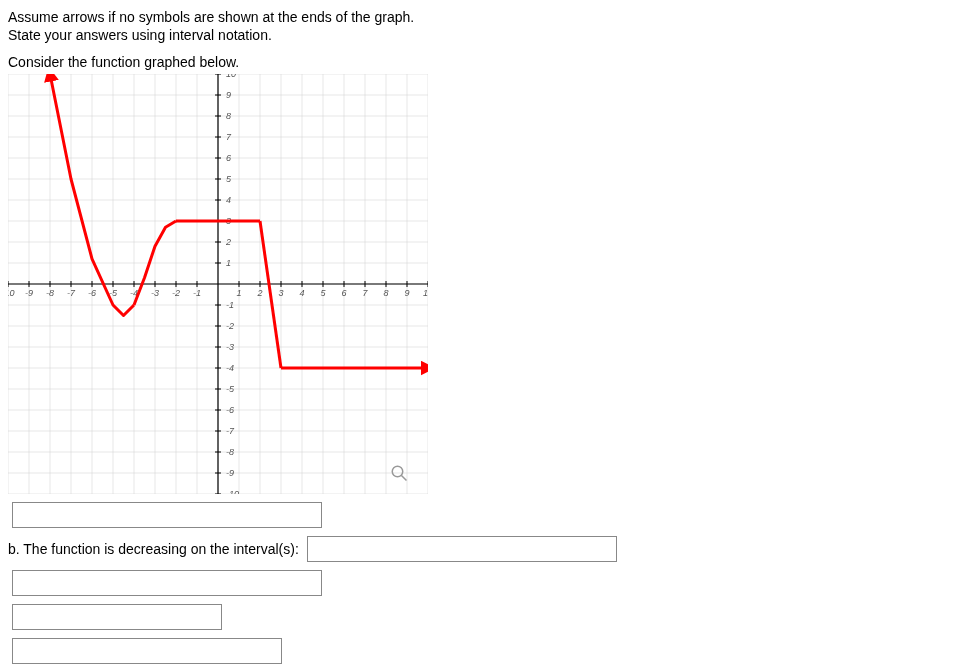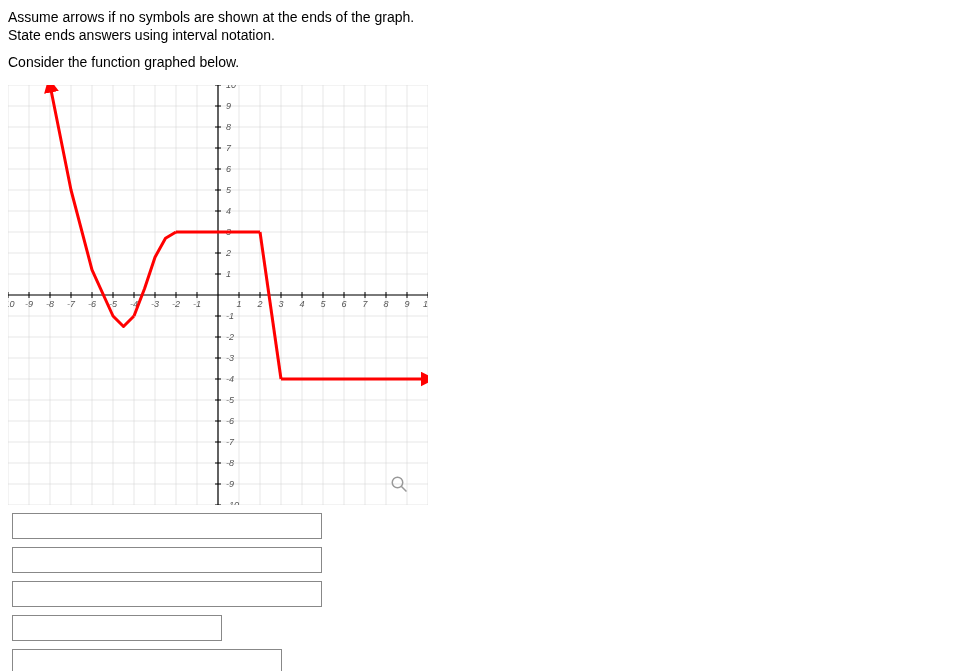--- a/index.html
+++ b/index.html
@@ -8,21 +8,21 @@
     margin: 0;
     padding: 8px;
     color: #000;
   }
   .instructions {
     margin-bottom: 8px;
     line-height: 1.3;
   }
   .prompt {
     margin-top: 10px;
-    margin-bottom: 15px;
+    margin-bottom: 4px;
   }
   .graph-wrap {
     position: relative;
     width: 420px;
     height: 420px;
   }
   svg.graph {
     display: block;
   }
   .zoom-icon {
@@ -50,21 +50,21 @@
   .w2 { width: 300px; }
   .w3 { width: 300px; }
   .w4 { width: 200px; }
   .w5 { width: 260px; }
 </style>
 </head>
 <body>
 
 <div class="instructions">
   <div>Assume arrows if no symbols are shown at the ends of the graph.</div>
-  <div>State ends answers using interval notation.</div>
+  <div>State your answers using interval notation.</div>
 </div>
 
 <div class="prompt">Consider the function graphed below.</div>
 
 <div class="graph-wrap">
   <svg class="graph" id="graph-svg" width="420" height="420" viewBox="0 0 420 420">
       <line x1="0" y1="0" x2="0" y2="420" stroke="#ccc" stroke-width="0.5"></line>
       <line x1="21" y1="0" x2="21" y2="420" stroke="#ccc" stroke-width="0.5"></line>
       <line x1="42" y1="0" x2="42" y2="420" stroke="#ccc" stroke-width="0.5"></line>
       <line x1="63" y1="0" x2="63" y2="420" stroke="#ccc" stroke-width="0.5"></line>
@@ -204,20 +204,21 @@
       <circle cx="10" cy="10" r="7" fill="none" stroke="#999" stroke-width="2"></circle>
       <line x1="15" y1="15" x2="22" y2="22" stroke="#999" stroke-width="2"></line>
     </svg>
   </span>
 </div>
 
 <div class="question-row">
   <input type="text" class="w1" value="" style="">
 </div>
 <div class="question-row">
+  <label>b. The function is decreasing on the interval(s):</label>
   <input type="text" class="w2" value="" style="">
 </div>
 <div class="question-row">
   <input type="text" class="w3" value="" style="">
 </div>
 <div class="question-row">
   <input type="text" class="w4" value="" style="">
 </div>
 <div class="question-row">
   <input type="text" class="w5" value="" style="">

